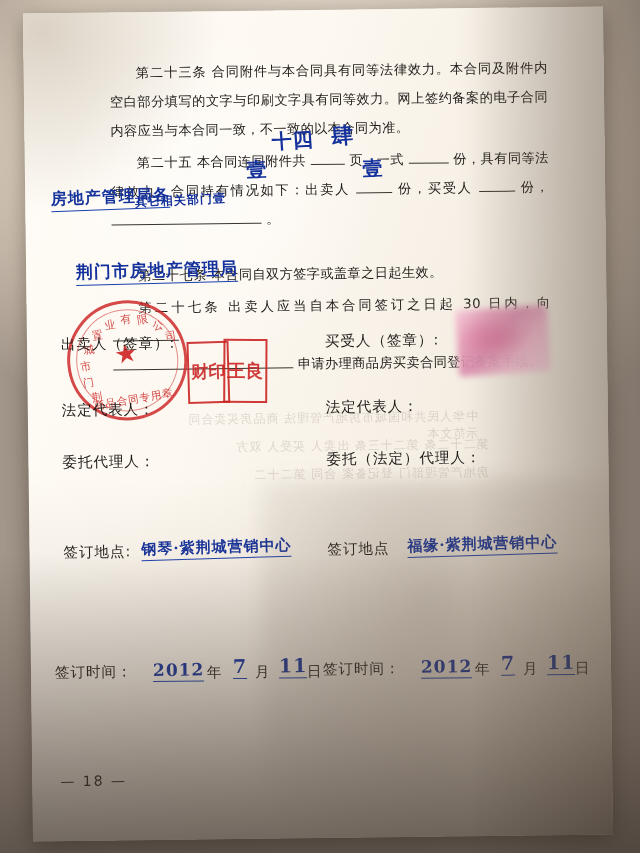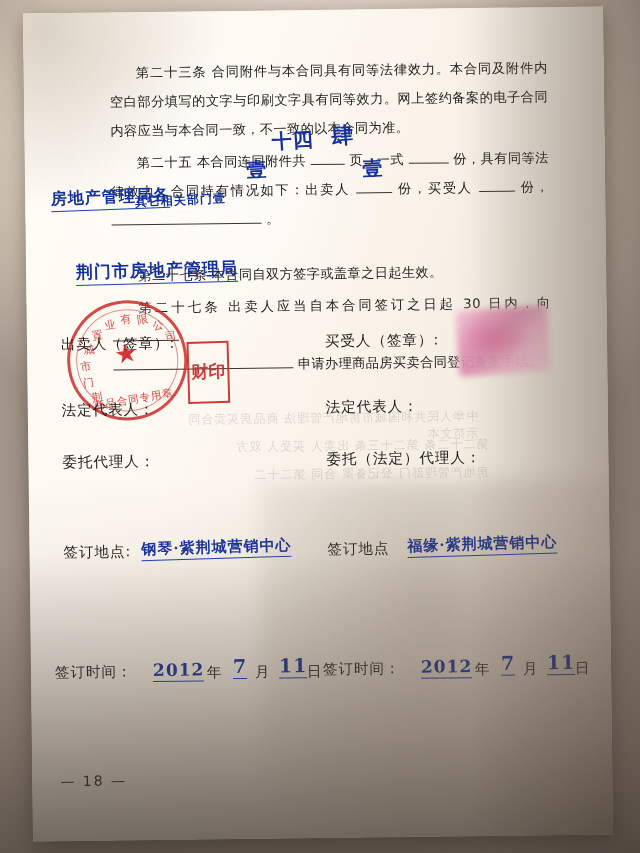--- a/index.html
+++ b/index.html
@@ -345,20 +345,23 @@
         <span style="transform: rotate(40deg) translate(0,-48px) rotate(-40deg);">公</span>
         <span style="transform: rotate(60deg) translate(0,-48px) rotate(-60deg);">司</span>
       </div>
       <div class="star">★</div>
       <div class="bottom-text">商品合同专用章</div>
     </div>
 
     <div class="chop-sq" style="left:160px; top:330px; width:38px; height:58px; font-size:17px; flex-direction:column; transform:rotate(-1deg);">
       <span>财印</span>
     </div>
+    <div class="chop-sq" style="left:196px; top:328px; width:40px; height:60px; font-size:18px; flex-direction:column; transform:rotate(1deg);">
+      <span>王良</span>
+    </div>
 
     <div id="redaction"></div>
 
     <div class="sig-block" style="left:34px; top:322px;">出卖人（签章）:</div>
     <div class="sig-block" style="left:34px; top:388px;">法定代表人：</div>
     <div class="sig-block" style="left:34px; top:440px;">委托代理人：</div>
 
     <div class="sig-block" style="left:34px; top:530px;">签订地点:</div>
     <div class="hw hw-med hw-ul" style="left:112px; top:528px; transform:rotate(-1deg); font-size:15px;">钢琴·紫荆城营销中心</div>
 

